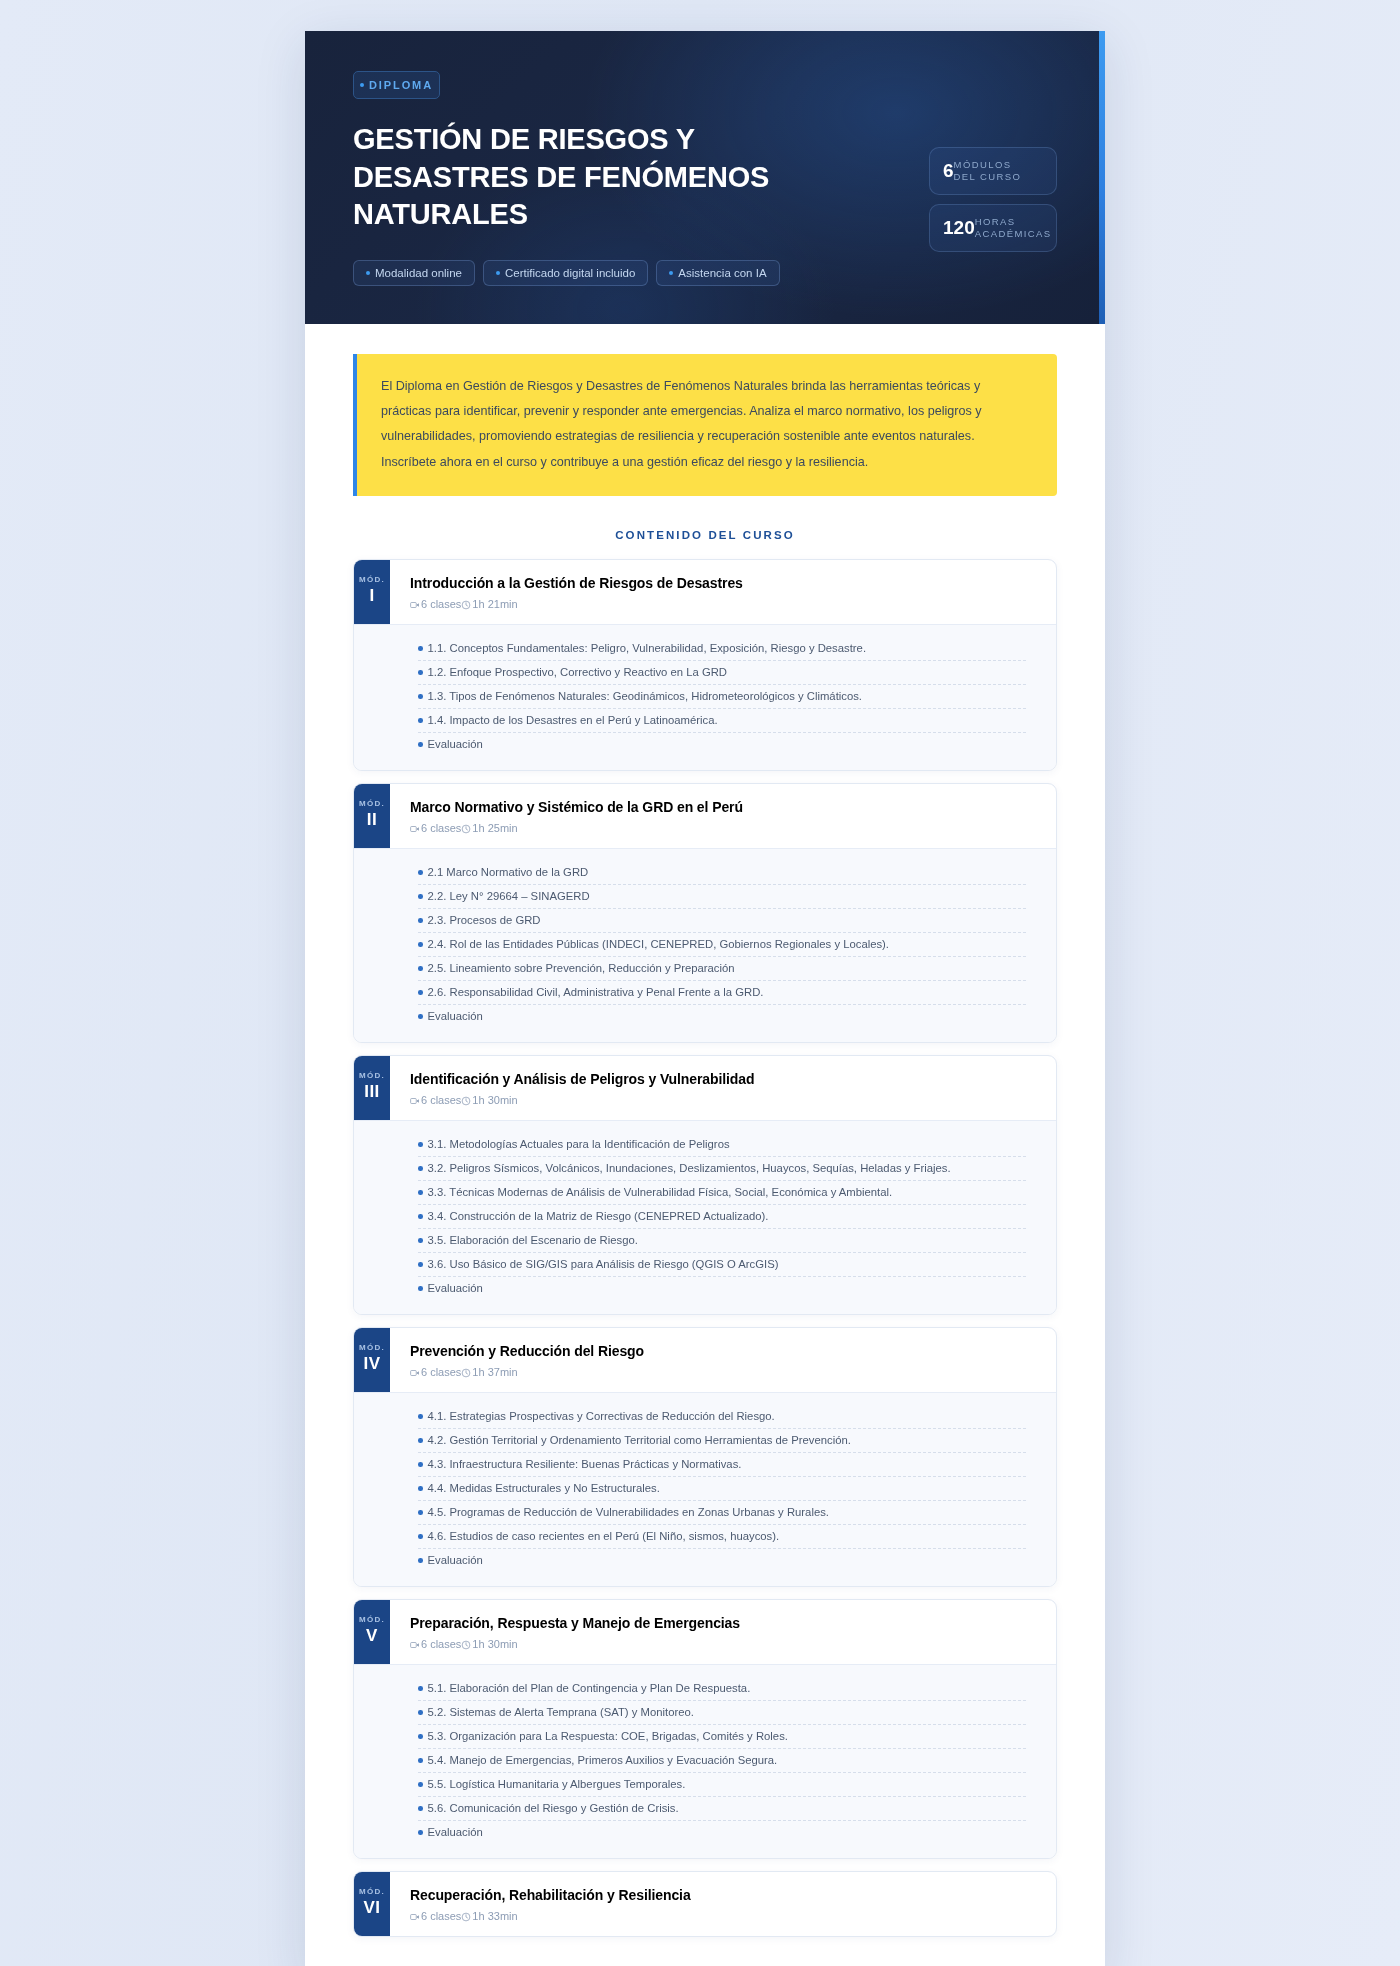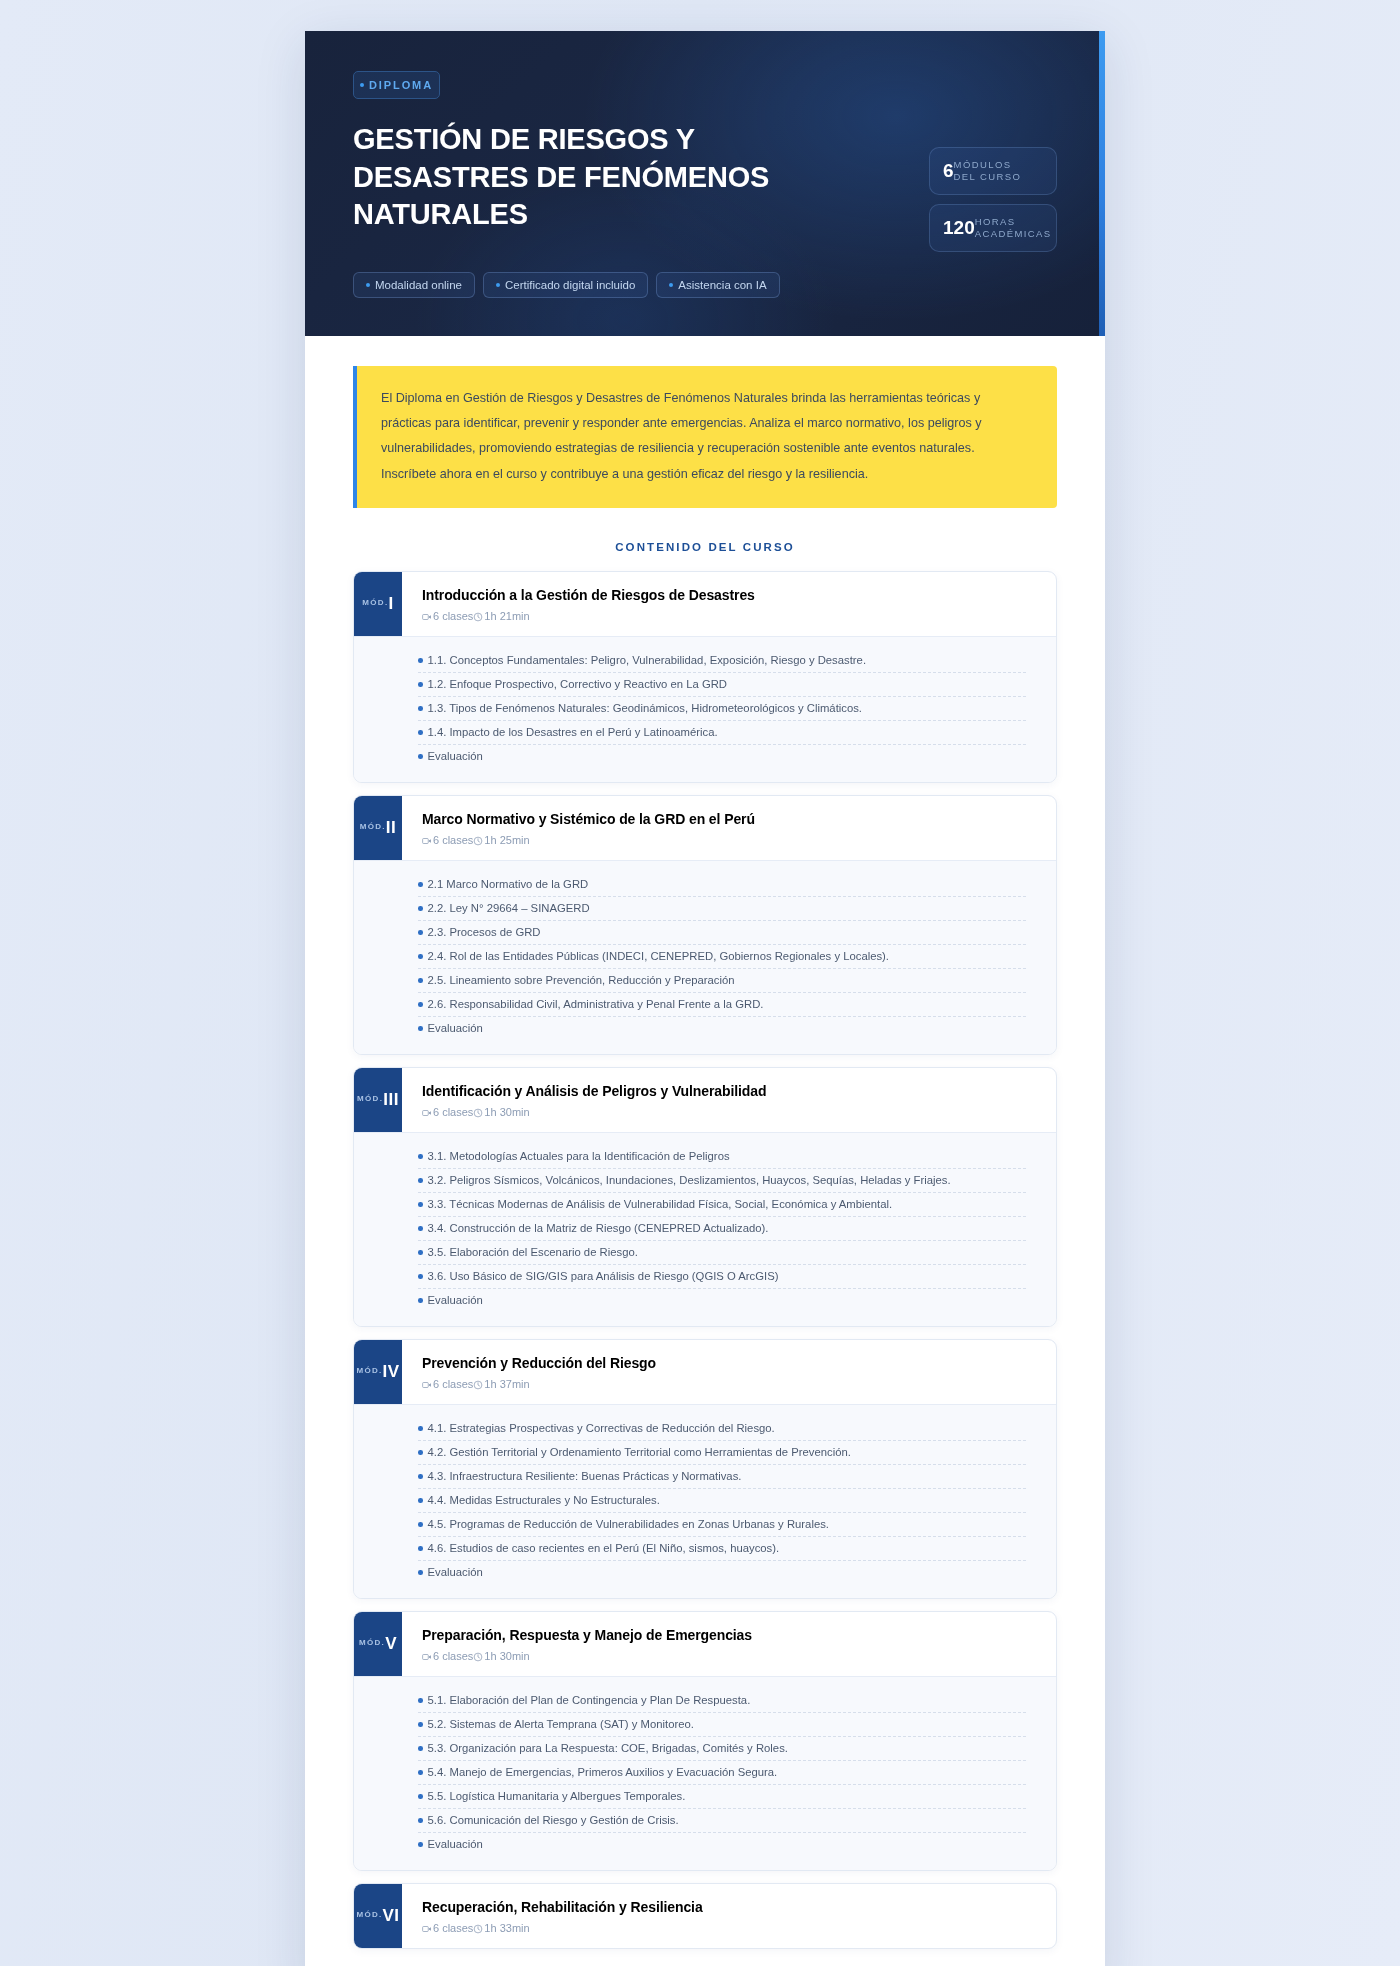--- a/index.html
+++ b/index.html
@@ -63,21 +63,21 @@
   .hero-title {
     margin-top: 22px;
     font-size: 29px;
     line-height: 1.30;
     font-weight: 800;
     letter-spacing: -0.2px;
     color: #ffffff;
     max-width: 420px;
   }
 
-  .hero-tags { margin-top: 38px; display: flex; gap: 8px; flex-wrap: wrap; }
+  .hero-tags { margin-top: 26px; display: flex; gap: 8px; flex-wrap: wrap; }
   .tag {
     display: inline-flex; align-items: center; gap: 5px;
     border: 1px solid rgba(120,160,215,.32);
     background: rgba(60,100,165,.16);
     border-radius: 6px;
     padding: 6px 12px;
     font-size: 11.5px;
     color: #c3d6ef;
     white-space: nowrap;
   }
@@ -127,24 +127,24 @@
 
   .module {
     background: #ffffff;
     border: 1px solid #e2e9f3;
     border-radius: 9px;
     box-shadow: 0 2px 8px rgba(30,60,110,.05);
     overflow: hidden;
   }
   .mod-head { display: flex; align-items: stretch; }
   .mod-badge {
-    width: 48px;
+    width: 36px;
     background: #1b4586;
     color: #ffffff;
-    display: flex; align-items: center; justify-content: center;
+    display: flex; flex-direction: column; align-items: center; justify-content: center;
     padding: 14px 0 16px 0;
     flex: none;
   }
   .mod-badge .mb-lab { font-size: 8px; letter-spacing: 1.3px; color: #a9c2e4; font-weight: 600; }
   .mod-badge .mb-num { font-size: 17px; font-weight: 800; margin-top: 2px; letter-spacing: .5px; }
 
   .mod-headtxt { padding: 15px 18px 14px 20px; flex: 1; min-width: 0; }
   .mod-title { font-size: 14px; font-weight: 800; color: #000000; letter-spacing: -0.1px; }
   .mod-meta { margin-top: 7px; font-size: 11px; color: #8c9cb4; display: flex; align-items: flex-end; }
   .mod-meta .mi { display: inline-flex; align-items: center; margin-right: 1px; }

